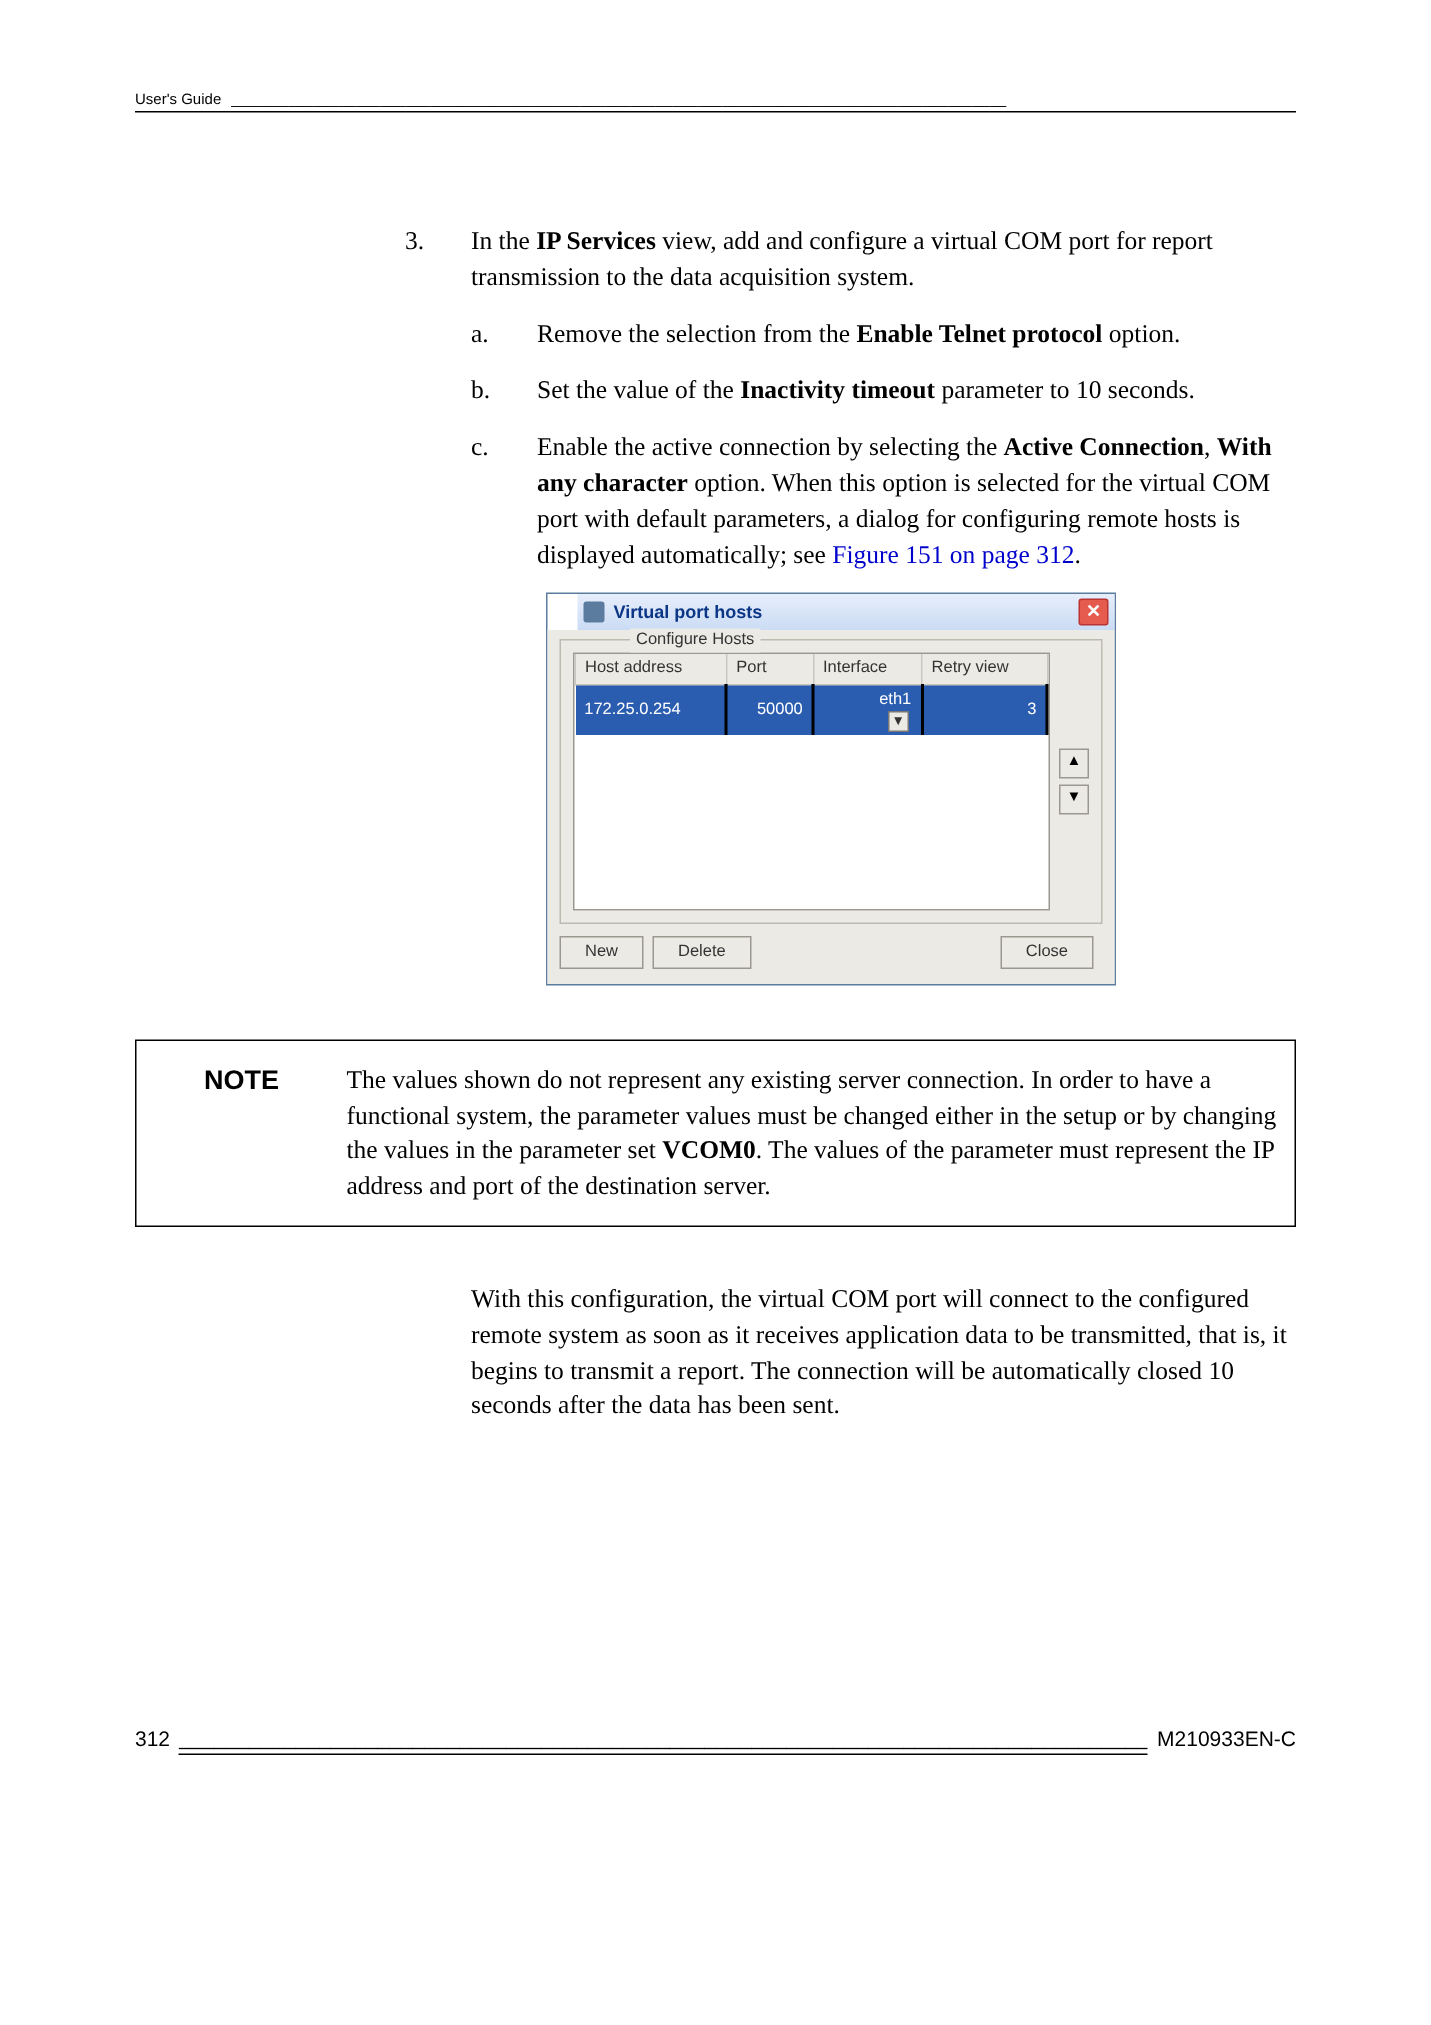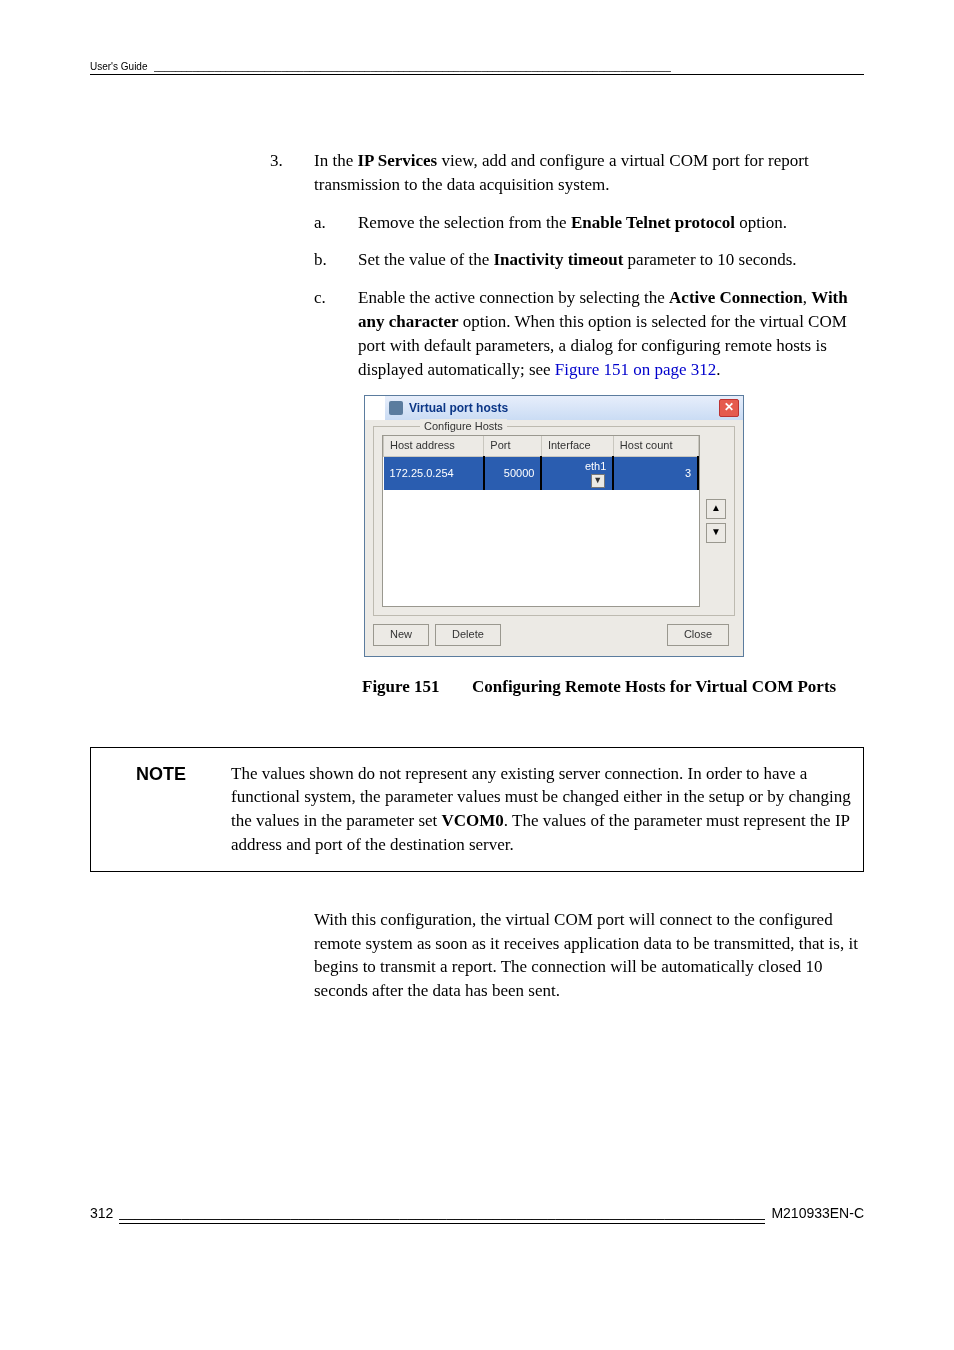--- a/index.html
+++ b/index.html
@@ -311,21 +311,21 @@
                 <div class="dlg-group">
                   <span class="grp-label">Configure Hosts</span>
                   <div class="list-area">
                     <div class="list-box">
                       <table>
                         <thead>
                           <tr>
                             <th>Host address</th>
                             <th>Port</th>
                             <th>Interface</th>
-                            <th>Host count</th>
+                            <th>Retry view</th>
                           </tr>
                         </thead>
                         <tbody>
                           <tr>
                             <td>172.25.0.254</td>
                             <td style="text-align:right">50000</td>
                             <td style="text-align:right">
                               <span class="sel-inline">
                                 <span>eth1</span>
                                 <span class="sel-dd">▼</span>
@@ -345,24 +345,20 @@
                 <div class="dlg-buttons">
                   <span class="dlg-btn">New</span>
                   <span class="dlg-btn">Delete</span>
                   <span class="spacer"></span>
                   <span class="dlg-btn">Close</span>
                 </div>
               </div>
             </div>
           </div>
 
-          <div class="figure-caption">
-            <span class="fnum">Figure 151</span>
-            <span class="ftext">Configuring Remote Hosts for Virtual COM Ports</span>
-          </div>
 
         </div>
       </li>
     </ol>
   </div>
 
   <div class="note-box">
     <div class="note-left">NOTE</div>
     <div class="note-right">
       <span>The values shown do not represent any existing server connection. In order to have a functional system, the parameter values must be changed either in the setup or by changing the values in the parameter set </span><b>VCOM0</b><span>. The values of the parameter must represent the IP address and port of the destination server.</span>

